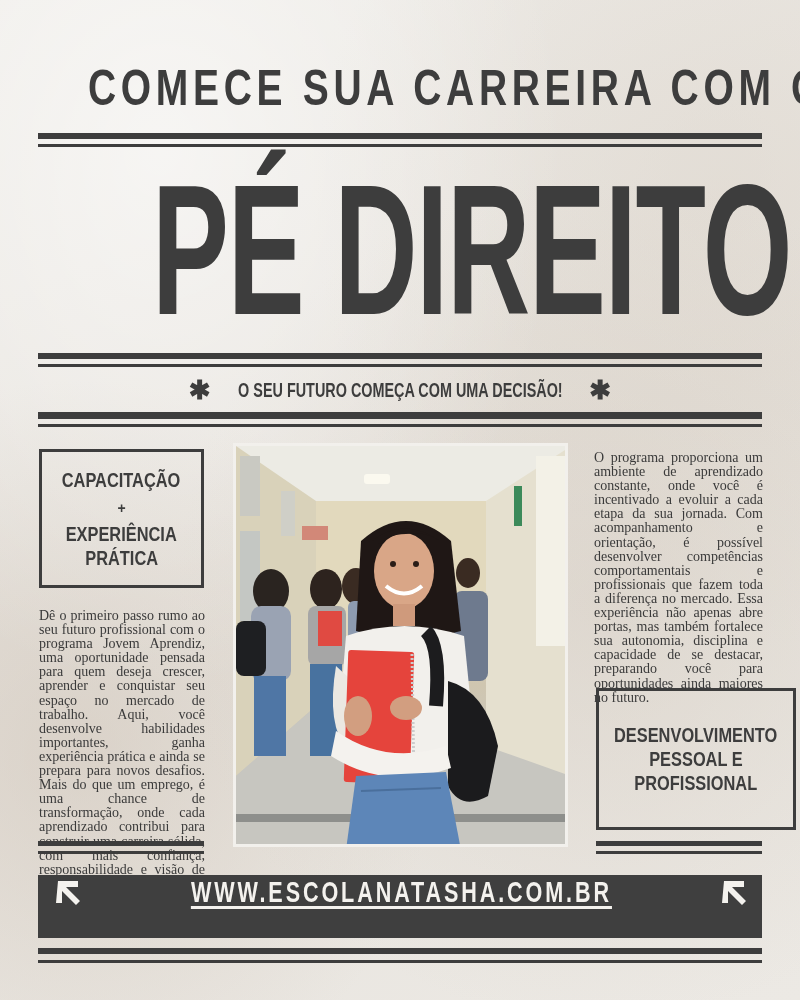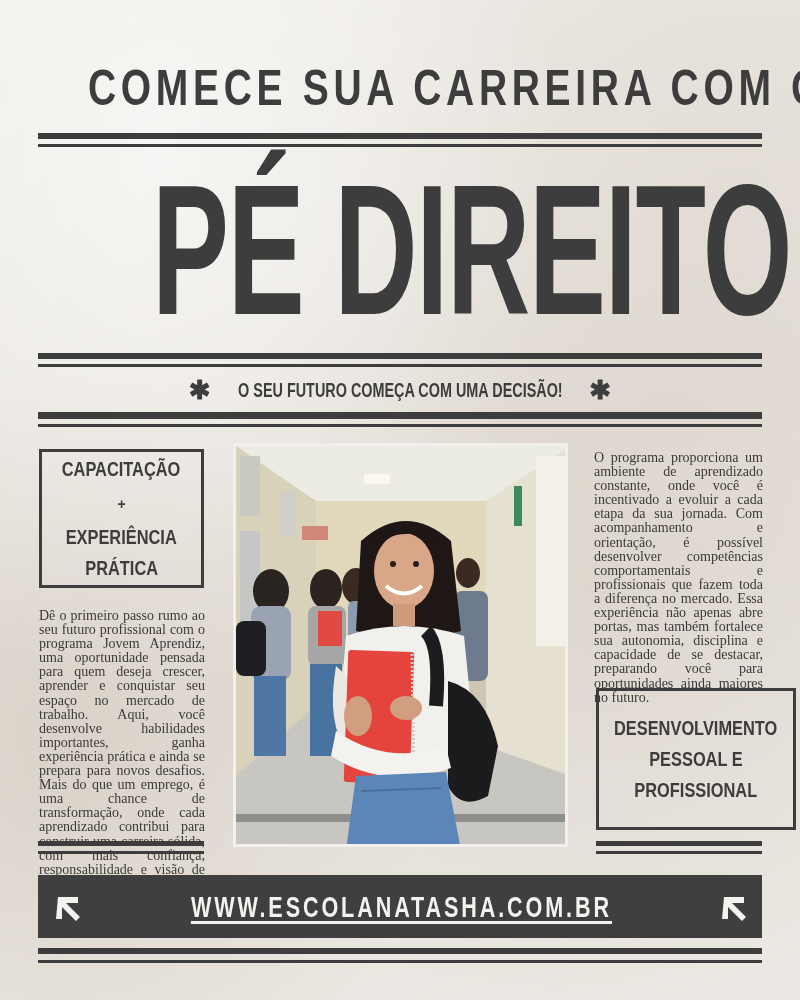--- a/index.html
+++ b/index.html
@@ -48,21 +48,20 @@
       font-size: 20px; letter-spacing: 0px;
       transform: scaleX(0.72); transform-origin: center;
       white-space: nowrap; margin: 0 -50px;
     }
 
     .boxed {
       position: absolute;
       border: 3px solid #3d3d3d;
       display: flex; flex-direction: column; justify-content: center; align-items: center;
       text-align: center;
-      gap: 7px;
     }
     .boxed .t {
       font-size: 21px; line-height: 24px; font-weight: bold; text-transform: uppercase;
       transform: scaleX(0.78); white-space: nowrap;
     }
     .boxed .plus { font-size: 14px; font-weight: bold; margin: 8px 0 6px; }
 
     .body-text {
       position: absolute;
       font-family: "Liberation Serif", serif;
@@ -75,21 +74,21 @@
     #photo {
       left: 233px; top: 443px; width: 335px; height: 404px;
       border: 3px solid #f2f0ec;
       overflow: hidden;
       background: linear-gradient(180deg, #e9e5d8 0%, #ddd6c2 35%, #cfc6b0 60%, #c9c7c2 80%, #b8b6b2 100%);
     }
 
     #url-bar {
       left: 38px; top: 875px; width: 724px; height: 63px;
       background: #3f3f3f;
-      display: flex; align-items: center; justify-content: space-between;
+      display: flex; justify-content: space-between;
       padding: 0 12px 0 14px;
     }
     #url-link {
       color: #f4f2ee;
       font-size: 30px; font-weight: bold; letter-spacing: 4px;
       text-decoration: underline; text-decoration-thickness: 3px; text-underline-offset: 4px;
       transform: scaleX(0.72); white-space: nowrap;
       margin: 0 -60px;
     }
     .arrow-icon { width: 32px; height: 32px; }

